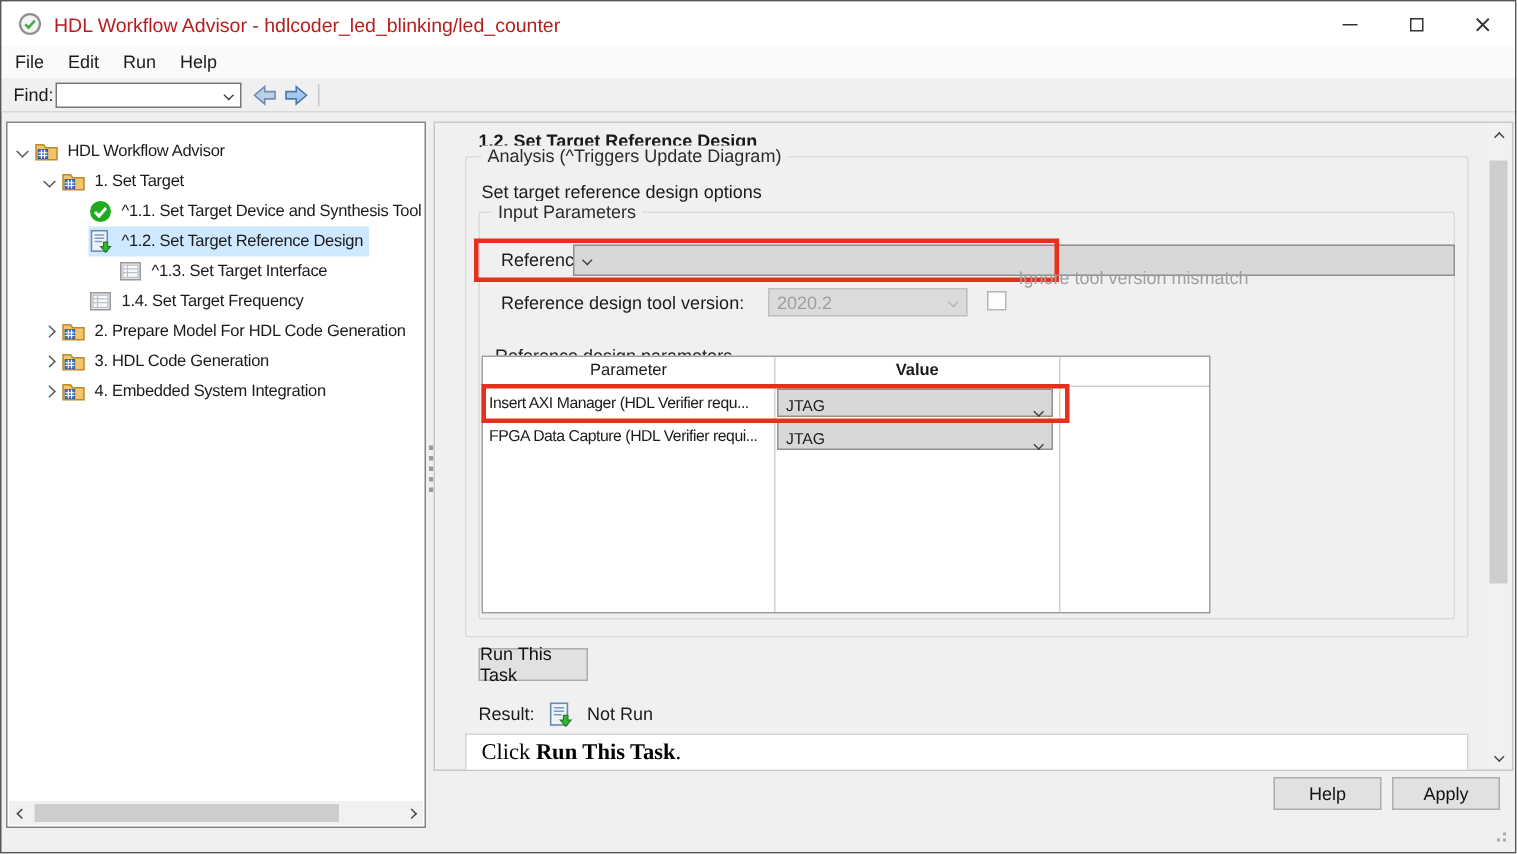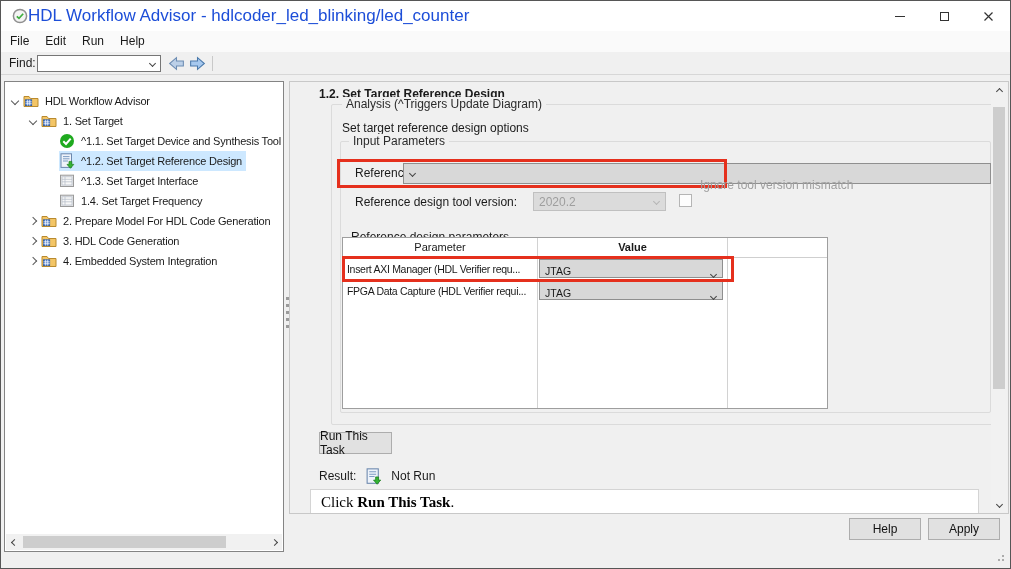--- a/index.html
+++ b/index.html
@@ -5,21 +5,21 @@
   * { margin:0; padding:0; box-sizing:border-box; }
   html,body { background:#dcdcdc; }
   .window {
     position:relative; width:1011px; height:569px;
     background:#f0f0f0; border:1px solid #565656; overflow:hidden;
     font-family:"Liberation Sans", sans-serif; font-size:12px; color:#1a1a1a;
   }
   
   .titlebar { position:absolute; left:0; top:0; width:100%; height:30px; background:#ffffff; display:flex; align-items:center; }
   .app-ic { margin-left:11px; width:16px; height:16px; flex:0 0 auto; }
-  .title-text { font-size:17px; color:#1d4ed8; }
+  .title-text { margin-left:8px; font-size:13px; color:#b91c1c; }
   .win-controls { margin-left:auto; display:flex; height:30px; }
   .wc { width:44px; height:30px; display:flex; align-items:center; justify-content:center; }
   .wc-min-glyph { width:10px; border-top:1px solid #333; }
   .wc-max-glyph { width:9px; height:9px; border:1px solid #333; }
   
   .menubar { position:absolute; left:0; top:30px; width:100%; height:21px; background:#fafafa; display:flex; align-items:center; padding-left:1px; }
   .menu-item { padding:0 8px; line-height:21px; color:#1a1a1a; }
   
   .findbar { position:absolute; left:0; top:51px; width:100%; height:23px; background:#f0f0f0; border-bottom:1px solid #d7d7d7; }
   .find-label { position:absolute; left:8px; top:0; line-height:22px; }
@@ -49,21 +49,21 @@
   .hs-arrow { position:absolute; top:0; width:16px; height:16px; display:flex; align-items:center; justify-content:center; }
   .hs-thumb { position:absolute; left:17px; top:2px; width:203px; height:12px; background:#cdcdcd; }
   
   .splitter { position:absolute; left:284px; top:296px; width:4px; height:34px; display:flex; flex-direction:column; align-items:center; gap:4px; }
   .splitter i { width:3px; height:3px; background:#9b9b9b; display:block; }
   
   .task-panel { position:absolute; left:288px; top:80px; width:720px; height:433px; background:#f0f0f0; border:1px solid #c8c8c8; overflow:hidden; }
   .panel-title { position:absolute; left:29px; top:5px; font-weight:bold; font-size:12px; }
   .groupbox { position:absolute; border:1px solid #dbdbdb; border-radius:2px; }
   .legend { position:absolute; top:-8px; background:#f0f0f0; padding:0 4px; font-size:12px; color:#2b2b2b; line-height:14px; }
-  .g-analysis { left:20px; top:22px; width:669px; height:321px;margin-left:21px; }
+  .g-analysis { left:20px; top:22px; width:669px; height:321px; }
   .g-analysis > .legend { left:10px; }
   .opts-text { position:absolute; left:10px; top:16px; }
   .g-input { left:8px; top:36px; width:651px; height:272px; }
   .g-input > .legend { left:8px; }
   .lbl { position:absolute; }
   .lbl.grey { color:#9e9e9e; }
   
   .combo { position:absolute; background:#d8d8d8; border:1px solid #8f8f8f; display:flex; align-items:center; }
   .combo .ctext { flex:1; padding-left:5px; overflow:hidden; white-space:nowrap; }
   .combo .cbtn { width:17px; display:flex; align-items:center; justify-content:center; flex:0 0 auto; }
@@ -222,21 +222,21 @@
       <div class="tree-row" style="padding-left:38px">
         <span class="exp-slot"></span>
         <div class="row-inner selected">
           <svg class="ic16">
               <use href="#i-task"></use>
             </svg>
           <span class="tlabel">^1.2. Set Target Reference Design</span>
         </div>
       </div>
 
-      <div class="tree-row" style="padding-left:38px">
+      <div class="tree-row" style="padding-left:58px">
         <span class="exp-slot"></span>
         <div class="row-inner">
           <svg class="ic16">
               <use href="#i-report"></use>
             </svg>
           <span class="tlabel">^1.3. Set Target Interface</span>
         </div>
       </div>
 
       <div class="tree-row" style="padding-left:38px">

